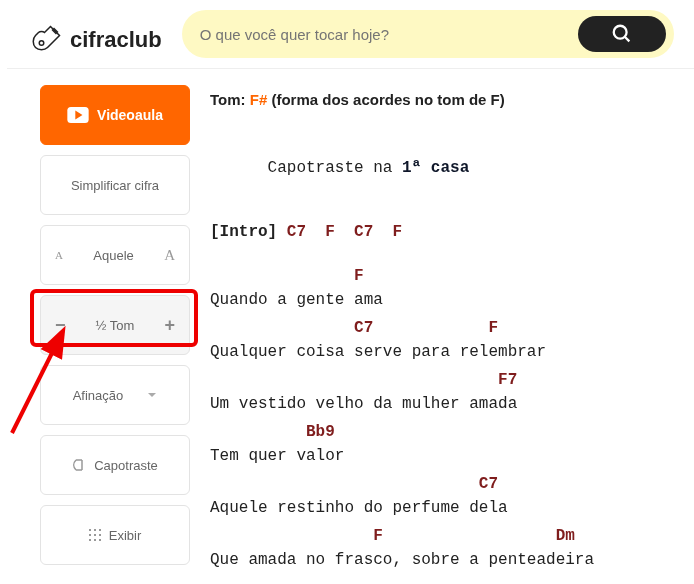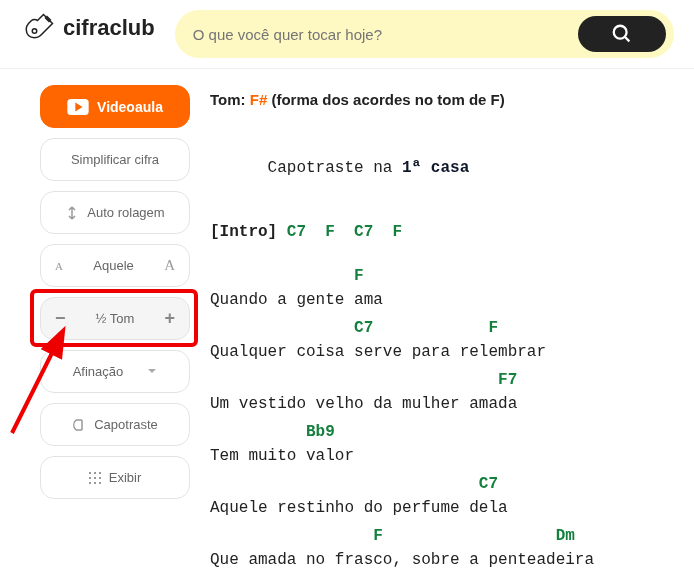--- a/index.html
+++ b/index.html
@@ -1,52 +1,52 @@
 <!DOCTYPE html>
 <html><head>
 <meta charset="utf-8">
 <style>
   * { box-sizing: border-box; margin: 0; padding: 0; }
   body { font-family: Arial, Helvetica, sans-serif; background: #fff; width: 694px; height: 584px; overflow: hidden; position: relative; }
   
   
-  .header { display: flex; align-items: flex-start; padding: 10px 20px 10px 21px; gap: 20px; border-bottom: 1px solid #eee; }
+  .header { display: flex; align-items: flex-end; padding: 10px 20px 10px 21px; gap: 20px; border-bottom: 1px solid #eee; margin-left: 7px; }
   .logo { display: flex; align-items: center; gap: 6px; font-weight: bold; font-size: 22px; color: #222; }
   .logo svg { width: 36px; height: 36px; }
   .search-wrap { flex: 1; display: flex; align-items: center; background: #fef9c3; border-radius: 24px; padding: 6px 8px 6px 18px; }
   .search-wrap input { flex: 1; border: none; background: transparent; font-size: 15px; color: #888; outline: none; }
   .search-btn { background: #222; border: none; border-radius: 20px; width: 88px; height: 36px; display: flex; align-items: center; justify-content: center; cursor: pointer; }
   .search-btn svg { stroke: #fff; }
   
   
   .main { display: flex; padding: 16px 0 0 40px; gap: 20px; }
   .sidebar { width: 150px; display: flex; flex-direction: column; gap: 10px; }
   
   
-  .sb-btn { display: flex; align-items: center; justify-content: center; gap: 8px; height: 43px; border: 1px solid #e3e3e3; border-radius: 14px; background: #fff; font-size: 13px; color: #666; cursor: pointer; position: relative; }
+  .sb-btn { display: flex; align-items: center; justify-content: center; gap: 8px; height: 60px; border: 1px solid #e3e3e3; border-radius: 6px; background: #fff; font-size: 13px; color: #666; cursor: pointer; position: relative; }
   .sb-btn.primary { background: #f60; border-color: #f60; color: #fff; font-weight: bold; font-size: 14px; }
   .sb-btn .icon { display: inline-flex; align-items: center; justify-content: center; }
   .sb-btn .txt { }
   .sb-btn.texto-btn { justify-content: space-between; padding: 0 14px; }
   .sb-btn.tom-ctrl { justify-content: space-between; padding: 0 14px; background: #f5f5f5; }
   .sb-btn .small-a { font-family: Georgia, serif; font-size: 11px; color: #999; }
   .sb-btn .big-a { font-family: Georgia, serif; font-size: 15px; color: #999; }
   .sb-btn .minus, .sb-btn .plus { font-size: 18px; color: #888; font-weight: bold; }
   
   
   .highlight-box { position: absolute; border: 4px solid #e00; border-radius: 6px; pointer-events: none; left: 30px; top: 289px; width: 168px; height: 58px; }
   
   
   .arrow { position: absolute; left: 2px; top: 318px; width: 80px; height: 120px; pointer-events: none; }
   
   
   .content { flex: 1; font-family: 'Courier New', monospace; font-size: 16px; line-height: 1.5; color: #222; padding-top: 4px; }
   .content .tom-line { font-family: Liberation Sans, sans-serif; font-weight: bold; font-size: 15px; margin-bottom: 20px; }
   .content .tom-key { color: #f60; }
-  .content .chord-line { color: #15803d; font-weight: bold; white-space: pre; }
+  .content .chord-line { color: #7f1d1d; font-weight: bold; white-space: pre; }
   .content .lyric-line { white-space: pre; }
   .content .section-label { font-weight: bold; }
   .content .capo-line { margin-bottom: 16px; }
   .content .capo-val { color: #0f172a; font-weight: bold; }
   .content .intro-line { margin-bottom: 20px; }
   .content .pair { margin-bottom: 4px; }
   .chevron-down { display:inline-block; }
 </style>
 </head>
 <body>
@@ -82,28 +82,20 @@
             <path d="M9 4 L17 9 L9 14 Z" fill="#f60"></path>
           </svg>
       </span>
       <span class="txt">Videoaula</span>
     </button>
 
     <button class="sb-btn">
       <span class="txt">Simplificar cifra</span>
     </button>
 
-    <button class="sb-btn">
-      <span class="icon">
-        <svg width="14" height="14" viewBox="0 0 14 14" stroke="#999" fill="none" stroke-width="1.5">
-            <path d="M7 1 L4 4 M7 1 L10 4 M7 13 L4 10 M7 13 L10 10 M7 1 L7 13"></path>
-          </svg>
-      </span>
-      <span class="txt">Auto rolagem</span>
-    </button>
 
     <button class="sb-btn texto-btn">
       <span class="small-a">A</span>
       <span class="txt">Aquele</span>
       <span class="big-a">A</span>
     </button>
 
     <button class="sb-btn tom-ctrl">
       <span class="minus">−</span>
       <span class="txt">½ Tom</span>
@@ -169,21 +161,21 @@
         <div class="pair">
           <div class="chord-line">               C7            F</div>
           <div class="lyric-line">Qualquer coisa serve para relembrar</div>
         </div>
         <div class="pair">
           <div class="chord-line">                              F7</div>
           <div class="lyric-line">Um vestido velho da mulher amada</div>
         </div>
         <div class="pair">
           <div class="chord-line">          Bb9</div>
-          <div class="lyric-line">Tem muito valor</div>
+          <div class="lyric-line">Tem quer valor</div>
         </div>
         <div class="pair">
           <div class="chord-line">                            C7</div>
           <div class="lyric-line">Aquele restinho do perfume dela</div>
         </div>
         <div class="pair">
           <div class="chord-line">                 F                  Dm</div>
           <div class="lyric-line">Que amada no frasco, sobre a penteadeira</div>
         </div>
       </div>

